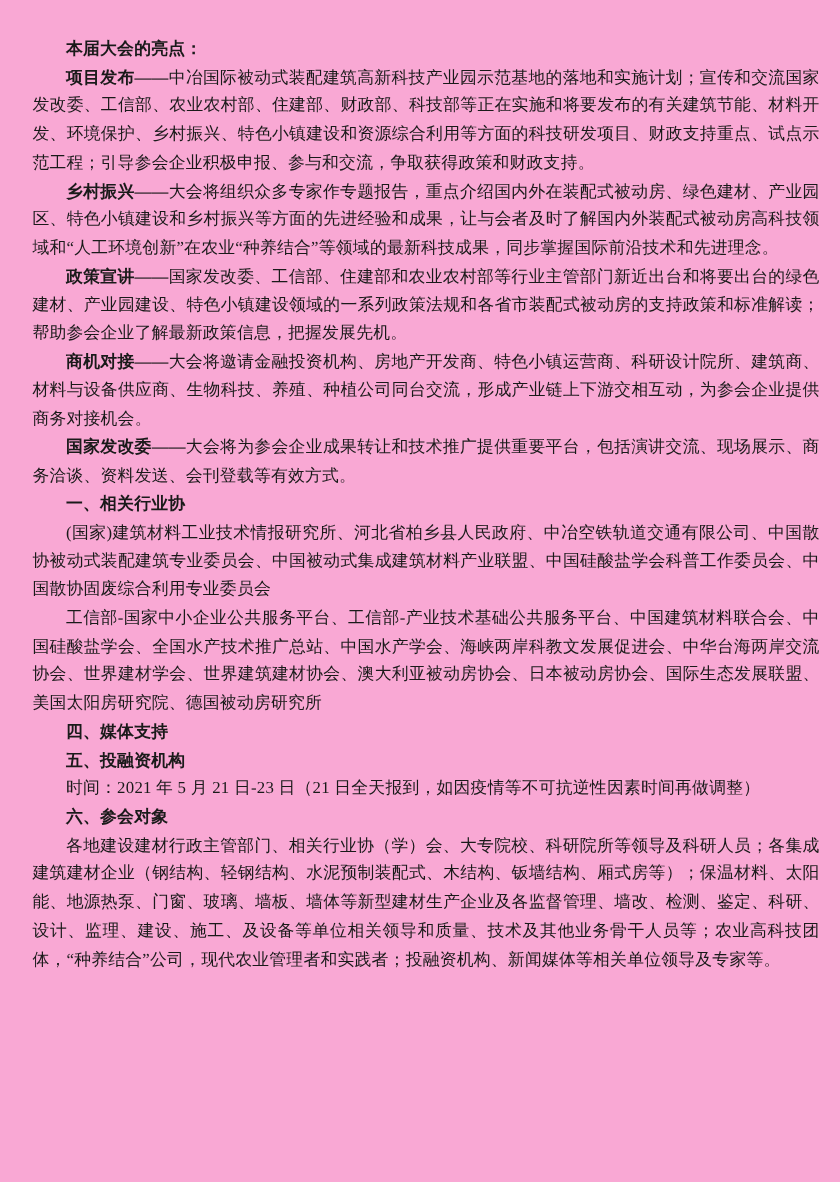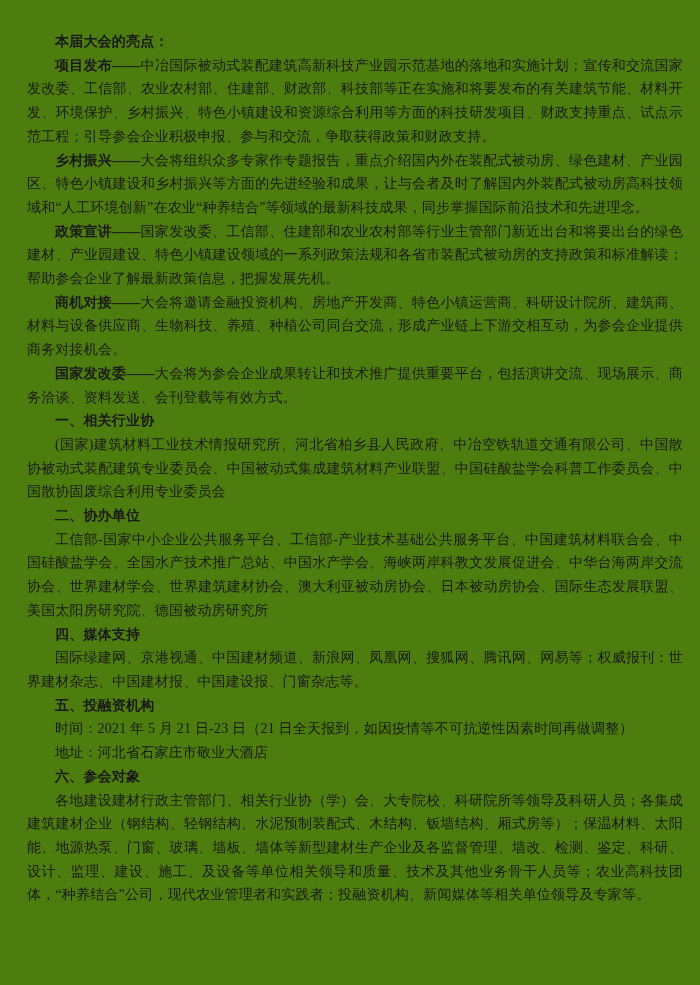--- a/index.html
+++ b/index.html
@@ -12,21 +12,21 @@
     height: 985px;
     overflow: hidden;
     font-family: "Liberation Serif", "DejaVu Serif", serif;
     color: #1a1a1a;
   }
   .page {
     box-sizing: border-box;
     width: 700px;
     height: 985px;
     padding: 30px 17px 0 27px;
-    background: #4d7c0f;
+    background: #f9a8d4;
   }
   p.para {
     margin: 0;
     padding: 0;
     font-size: 14px;
     line-height: 23.7px;
     text-align: justify;
     text-indent: 2em;
     letter-spacing: 0.2px;
     word-break: break-all;
@@ -49,33 +49,30 @@
   <p class="para"><span class="bold">政策宣讲——</span><span>国家发改委、工信部、住建部和农业农村部等行业主管部门新近出台和将要出台的绿色建材、产业园建设、特色小镇建设领域的一系列政策法规和各省市装配式被动房的支持政策和标准解读；帮助参会企业了解最新政策信息，把握发展先机。</span></p>
 
   <p class="para"><span class="bold">商机对接——</span><span>大会将邀请金融投资机构、房地产开发商、特色小镇运营商、科研设计院所、建筑商、材料与设备供应商、生物科技、养殖、种植公司同台交流，形成产业链上下游交相互动，为参会企业提供商务对接机会。</span></p>
 
   <p class="para"><span class="bold">国家发改委——</span><span>大会将为参会企业成果转让和技术推广提供重要平台，包括演讲交流、现场展示、商务洽谈、资料发送、会刊登载等有效方式。</span></p>
 
   <p class="para"><span class="bold">一、相关行业协</span></p>
 
   <p class="para"><span>(国家)建筑材料工业技术情报研究所、河北省柏乡县人民政府、中冶空铁轨道交通有限公司、中国散协被动式装配建筑专业委员会、中国被动式集成建筑材料产业联盟、中国硅酸盐学会科普工作委员会、中国散协固废综合利用专业委员会</span></p>
 
-  <p class="para"><span class="bold">二、协办单位</span></p>
 
 
 
   <p class="para"><span>工信部-国家中小企业公共服务平台、工信部-产业技术基础公共服务平台、中国建筑材料联合会、中国硅酸盐学会、全国水产技术推广总站、中国水产学会、海峡两岸科教文发展促进会、中华台海两岸交流协会、世界建材学会、世界建筑建材协会、澳大利亚被动房协会、日本被动房协会、国际生态发展联盟、美国太阳房研究院、德国被动房研究所</span></p>
 
   <p class="para"><span class="bold">四、媒体支持</span></p>
 
-  <p class="para"><span>国际绿建网、京港视通、中国建材频道、新浪网、凤凰网、搜狐网、腾讯网、网易等；权威报刊：世界建材杂志、中国建材报、中国建设报、门窗杂志等。</span></p>
 
   <p class="para"><span class="bold">五、投融资机构</span></p>
 
   <p class="para"><span>时间：2021 年 5 月 21 日-23 日（21 日全天报到，如因疫情等不可抗逆性因素时间再做调整）</span></p>
 
-  <p class="para"><span>地址：河北省石家庄市敬业大酒店</span></p>
 
   <p class="para"><span class="bold">六、参会对象</span></p>
 
   <p class="para"><span>各地建设建材行政主管部门、相关行业协（学）会、大专院校、科研院所等领导及科研人员；各集成建筑建材企业（钢结构、轻钢结构、水泥预制装配式、木结构、钣墙结构、厢式房等）；保温材料、太阳能、地源热泵、门窗、玻璃、墙板、墙体等新型建材生产企业及各监督管理、墙改、检测、鉴定、科研、设计、监理、建设、施工、及设备等单位相关领导和质量、技术及其他业务骨干人员等；农业高科技团体，“种养结合”公司，现代农业管理者和实践者；投融资机构、新闻媒体等相关单位领导及专家等。</span></p>
 
 </div>
 
 </body></html>

